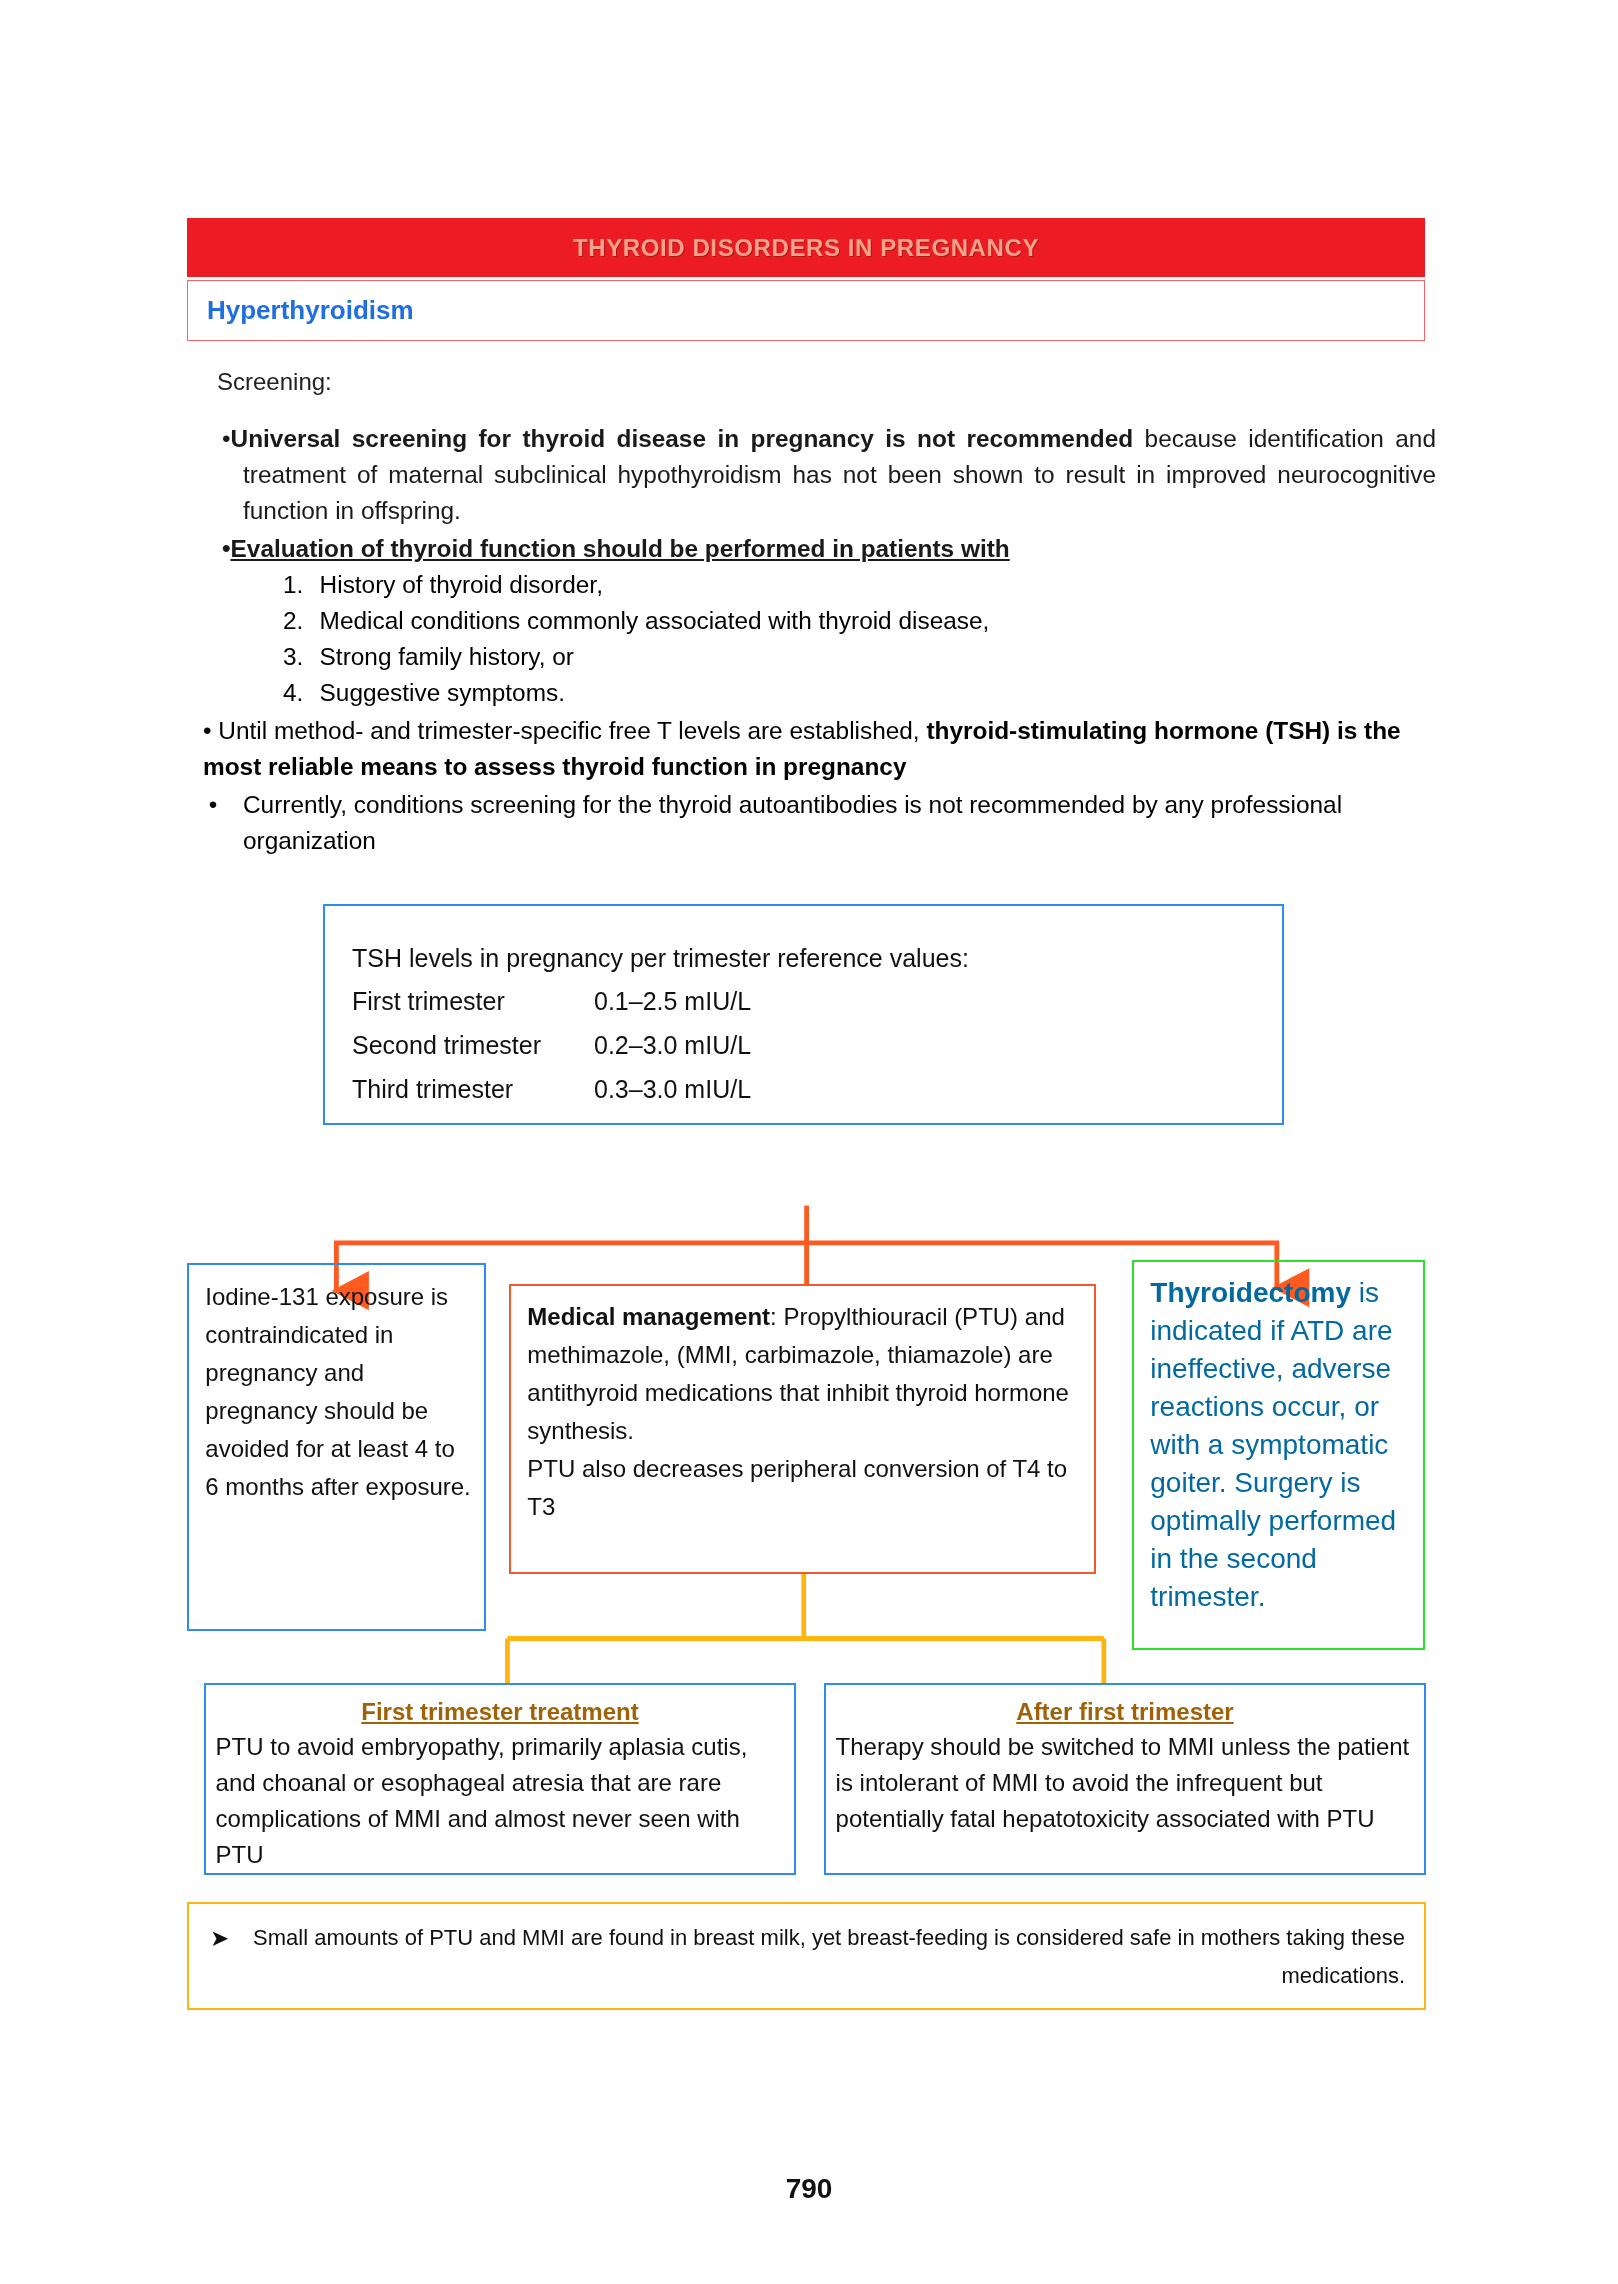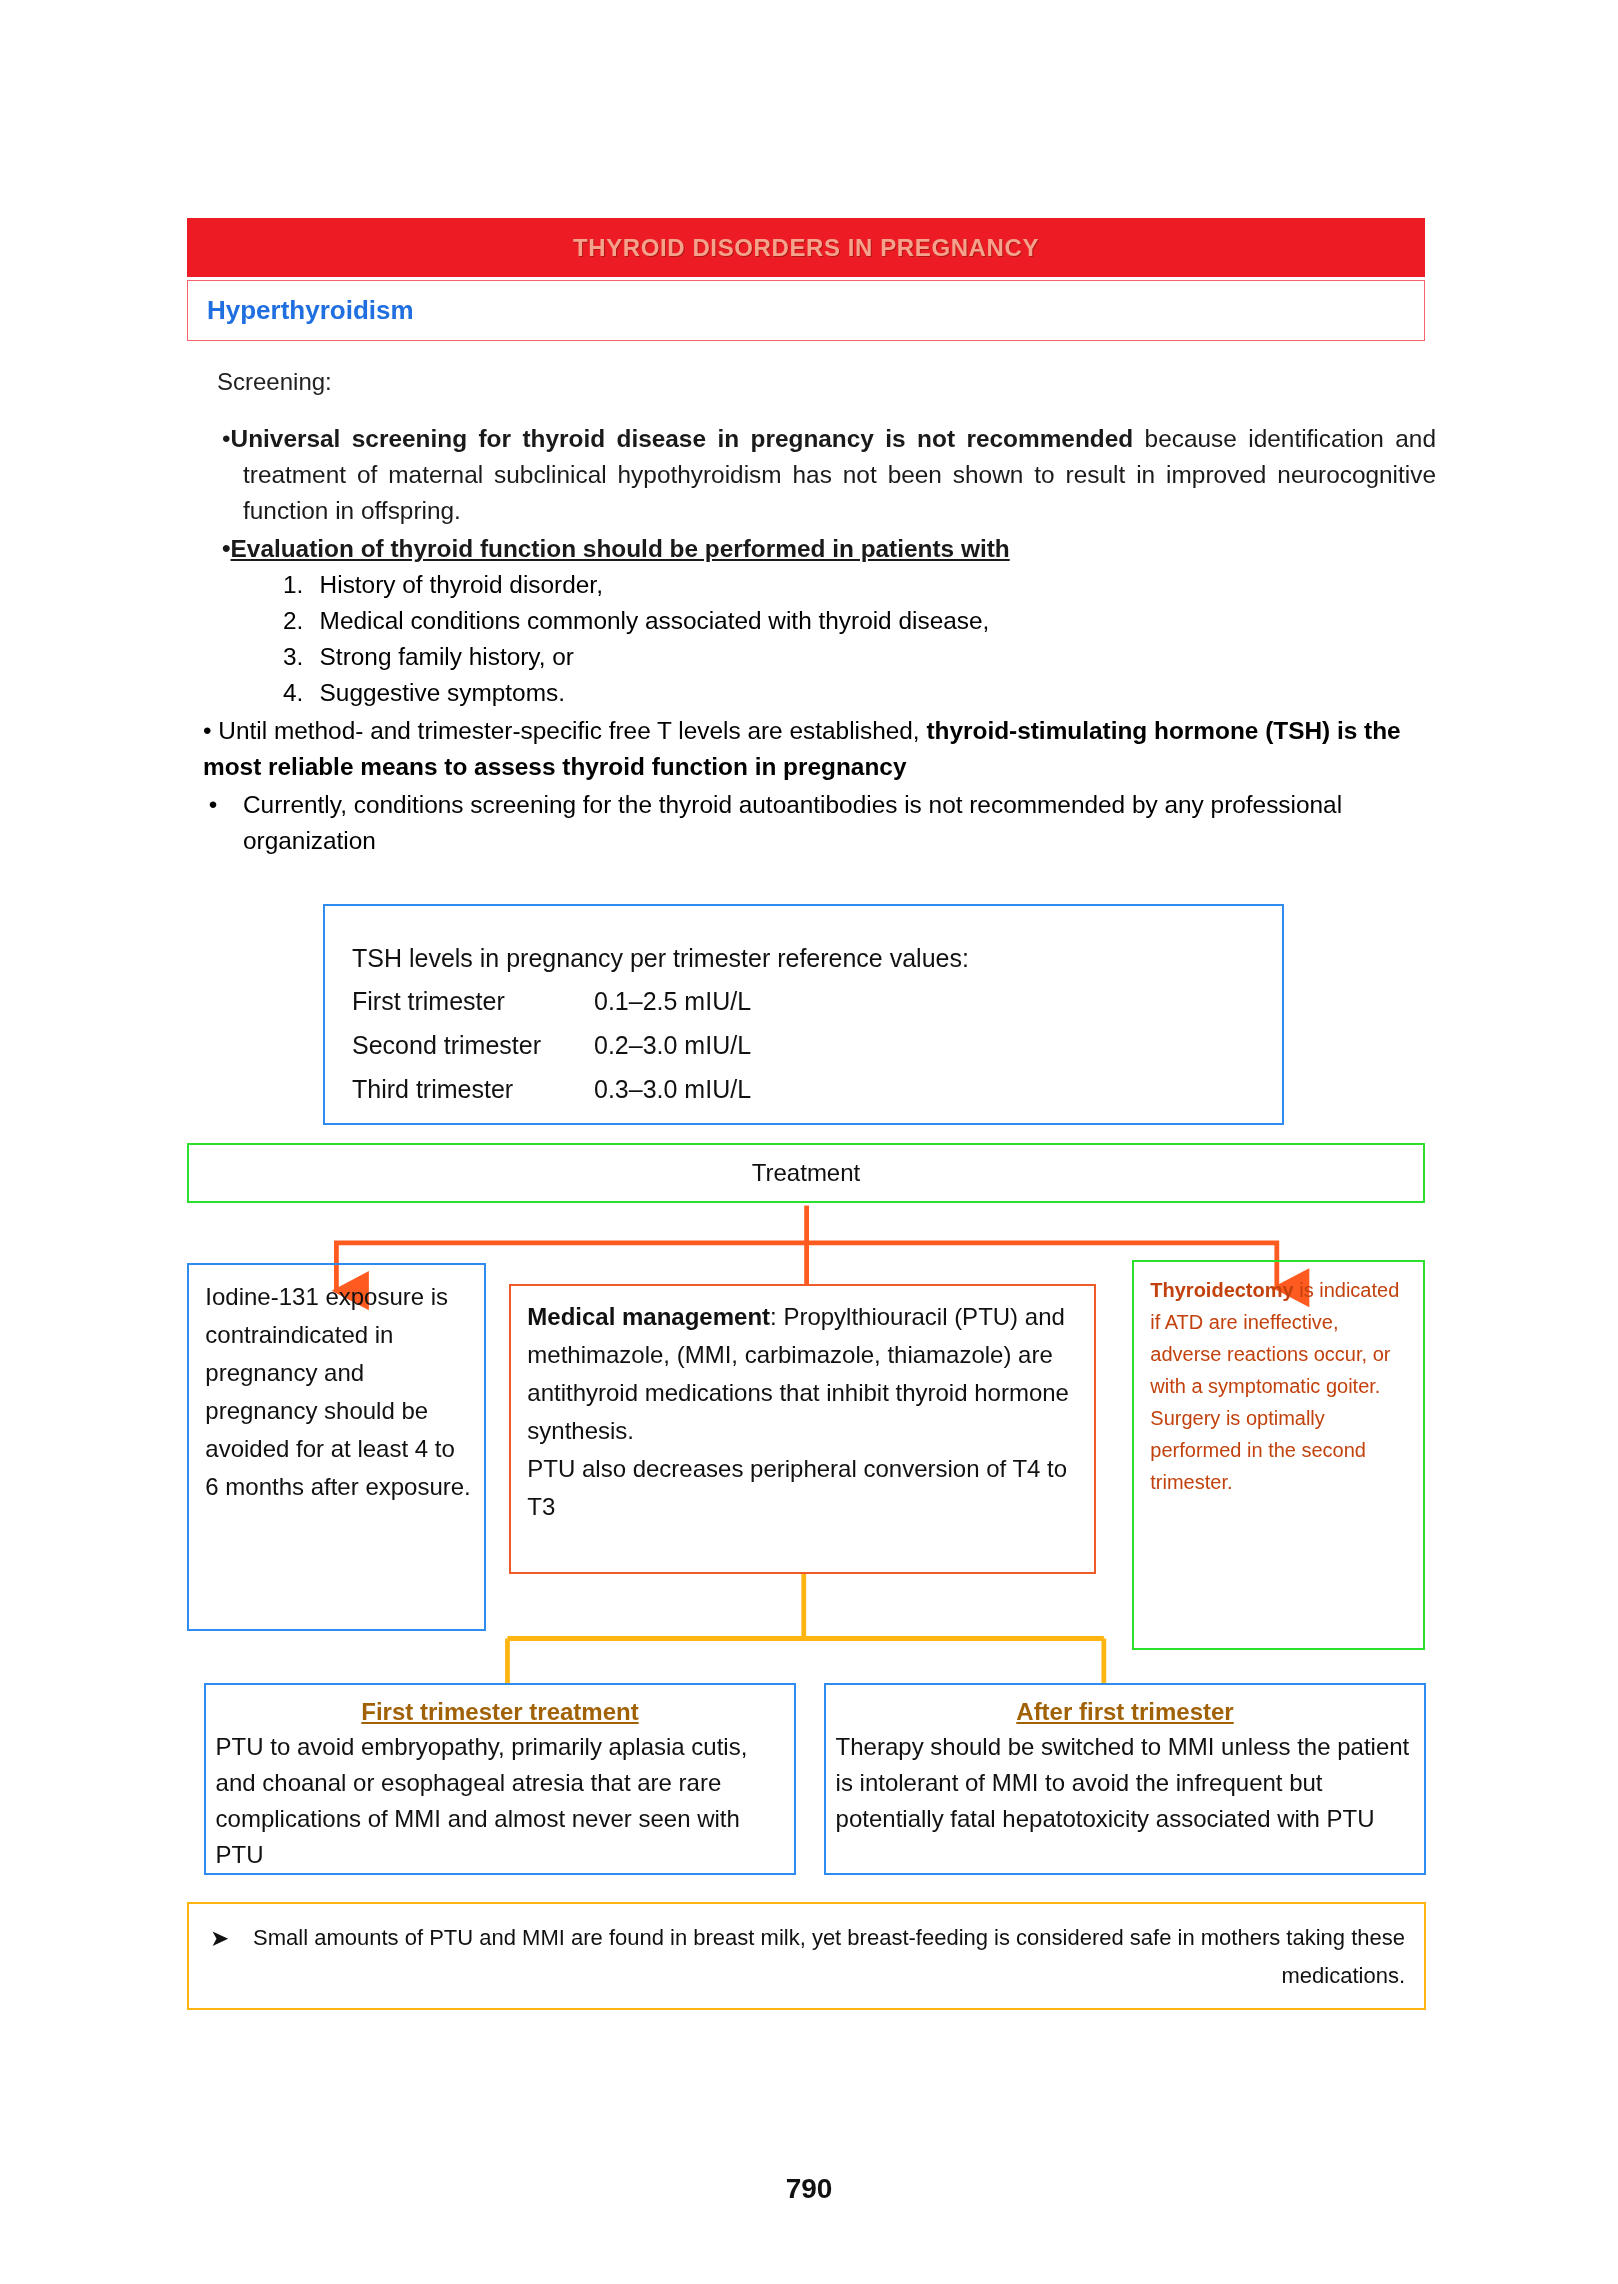--- a/index.html
+++ b/index.html
@@ -212,23 +212,23 @@
     top: 1260px;
     width: 293px;
     height: 390px;
     border: 2.9px solid #2BE02B;
     box-sizing: border-box;
     padding: 12.4px 11.5px 0 16.3px;
     z-index: 3;
     background: transparent;
   }
   .thyroidectomy-box .t {
-    font-size: 20px;
-    line-height: 32px;
-    color: #c2410c;
+    font-size: 28px;
+    line-height: 38px;
+    color: #0369a1;
   }
   .thyroidectomy-box .t b { font-weight: bold; }
 
   
   .ft-box {
     position: absolute;
     left: 204px;
     top: 1683px;
     width: 592px;
     height: 192px;
@@ -348,23 +348,20 @@
     <div class="tsh-row">
       <span class="lbl">Second trimester</span>
       <span class="val">0.2–3.0 mIU/L</span>
     </div>
     <div class="tsh-row">
       <span class="lbl">Third trimester</span>
       <span class="val">0.3–3.0 mIU/L</span>
     </div>
   </div>
 
-  <div class="treat-box">
-    <span class="treat-text">Treatment</span>
-  </div>
 
   <svg class="connectors" width="1618" height="2285" viewBox="0 0 1693 2390">
     <defs>
       <marker id="ar-orange" markerWidth="9" markerHeight="9" refX="4.5" refY="7.4" orient="auto" markerUnits="strokeWidth">
         <path d="M0.4,0.6 L8.6,0.6 L4.5,8.4 Z" fill="#FF5A1F"></path>
       </marker>
       <marker id="ar-yellow" markerWidth="9" markerHeight="9" refX="4.5" refY="7.4" orient="auto" markerUnits="strokeWidth">
         <path d="M0.4,0.6 L8.6,0.6 L4.5,8.4 Z" fill="#FFB511"></path>
       </marker>
     </defs>

